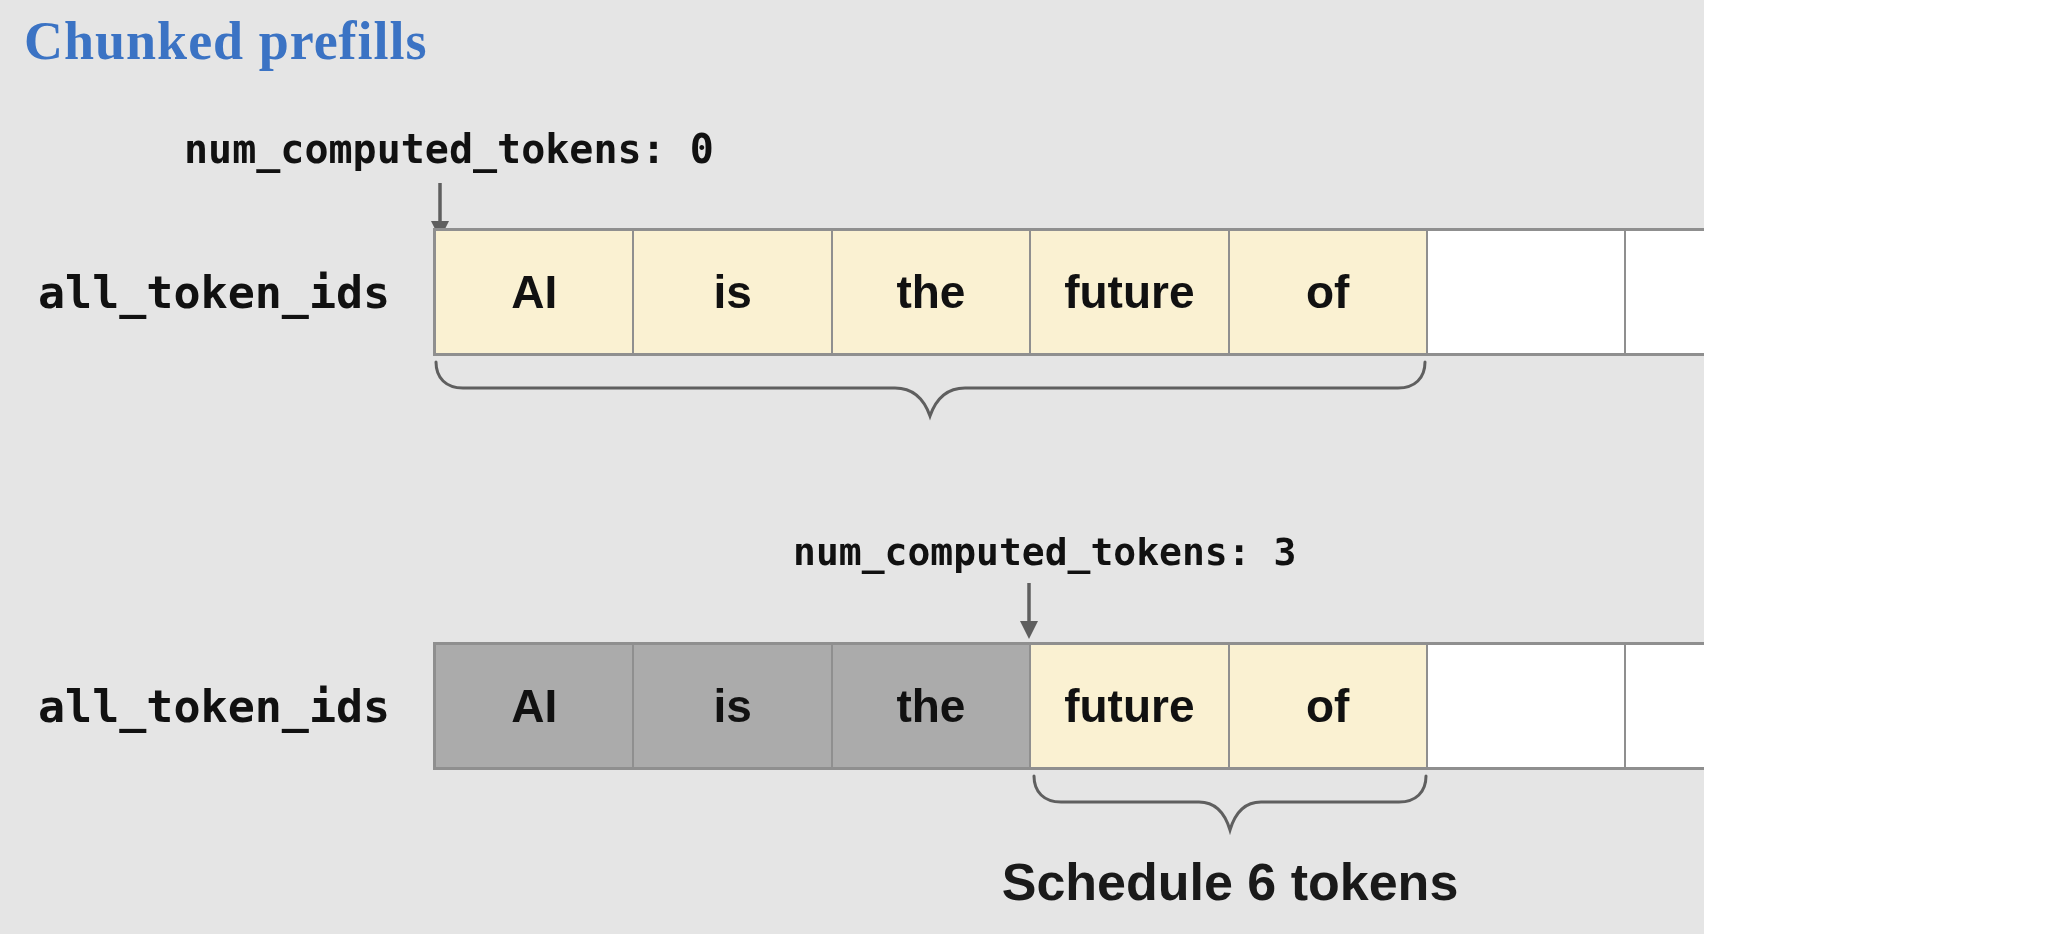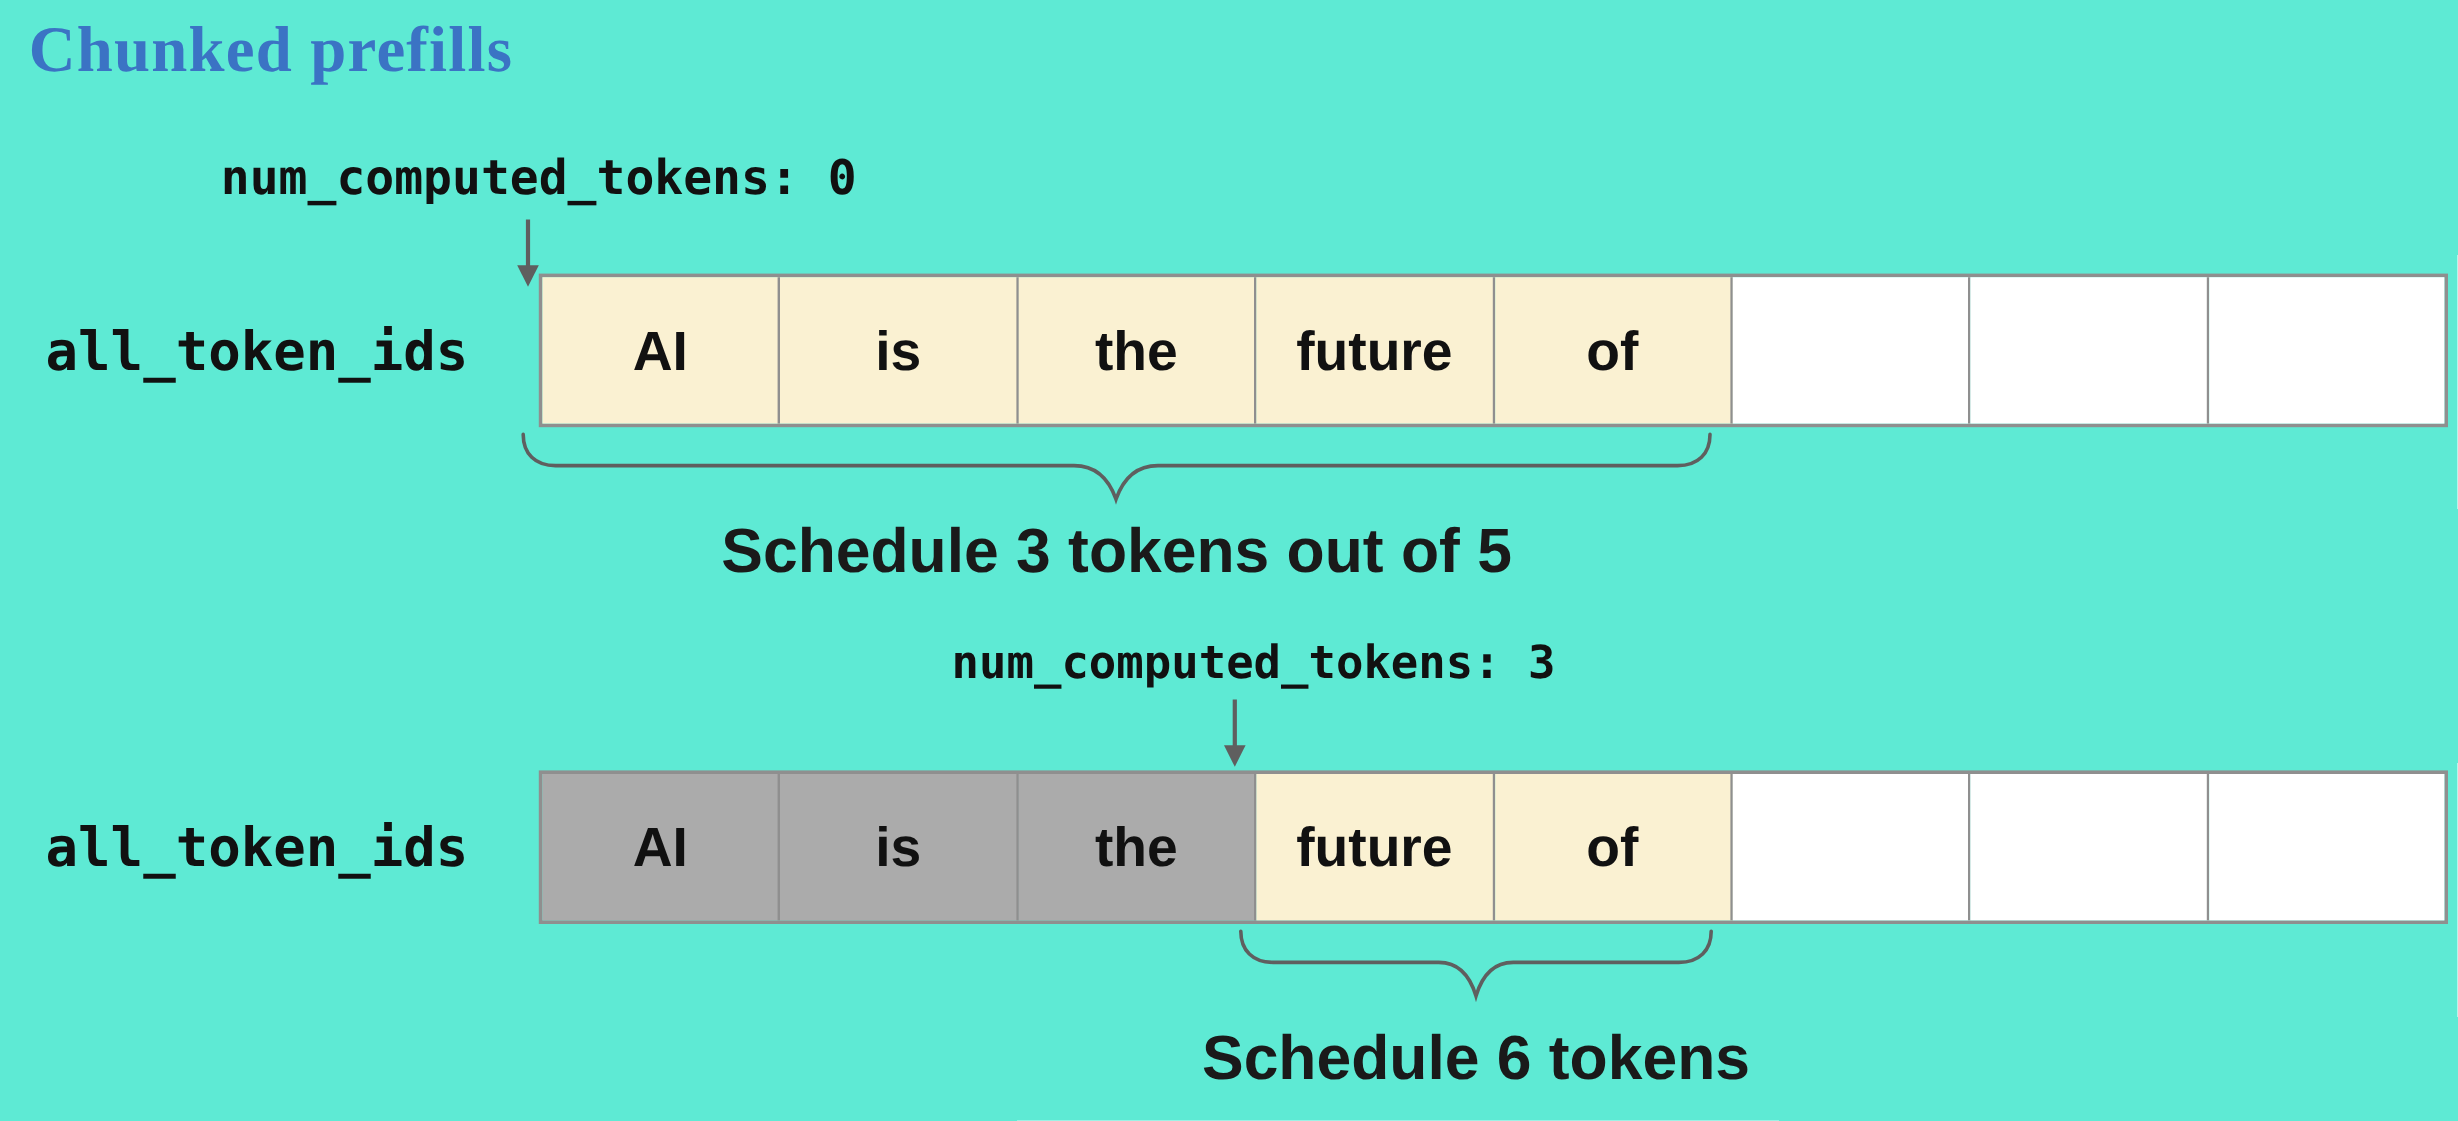--- a/index.html
+++ b/index.html
@@ -2,23 +2,23 @@
 <html><head>
 <meta charset="utf-8">
 <style>
   html, body {
     margin: 0;
     padding: 0;
     background: #ffffff;
   }
   .canvas {
     position: relative;
-    width: 2048px;
+    width: 1704px;
     height: 934px;
-    background: #5eead4;
+    background: #e5e5e5;
     overflow: hidden;
     font-family: "Liberation Sans", "DejaVu Sans", sans-serif;
     color: #1a1a1a;
   }
 
   
   .title {
     position: absolute;
     left: 24px;
     top: 10px;
@@ -53,21 +53,20 @@
 
   
   .token-row {
     position: absolute;
     left: 433px;
     width: 1591px;
     height: 128px;
     border: 3px solid var(--cell-border, #8f8f8f);
     box-sizing: border-box;
     display: flex;
-    margin-left: 16px;
   }
   .row-1 { top: 228px; }
   .row-2 { top: 642px; }
   .cell {
     flex: 1 1 0;
     border-right: 2px solid var(--cell-border, #8f8f8f);
     display: flex;
     align-items: center;
     justify-content: center;
     font-weight: 700;
@@ -126,21 +125,20 @@
       <div class="cell scheduled">of</div>
       <div class="cell empty"></div>
       <div class="cell empty"></div>
       <div class="cell empty"></div>
     </div>
 
   <svg class="brace brace-1" width="995" height="62" viewBox="0 0 995 62">
     <path d="M 3,2 C 3,18 13,28 30,28 L 462,28 C 478,28 490,36 497,56 C 504,36 516,28 532,28 L 965,28 C 982,28 992,18 992,2" fill="none" stroke="currentColor" stroke-width="3" stroke-linecap="round"></path>
   </svg>
 
-  <div class="caption caption-1">Schedule 3 tokens out of 5</div>
 
   <div class="mono pointer-label-2">num_computed_tokens: 3</div>
 
   <svg class="arrow arrow-2" width="26" height="58" viewBox="0 0 26 58">
     <line x1="13" y1="1" x2="13" y2="41" stroke="currentColor" stroke-width="3.5"></line>
     <polygon points="4,39 22,39 13,57" fill="currentColor"></polygon>
   </svg>
 
   <div class="mono row-label-2">all_token_ids</div>
 

